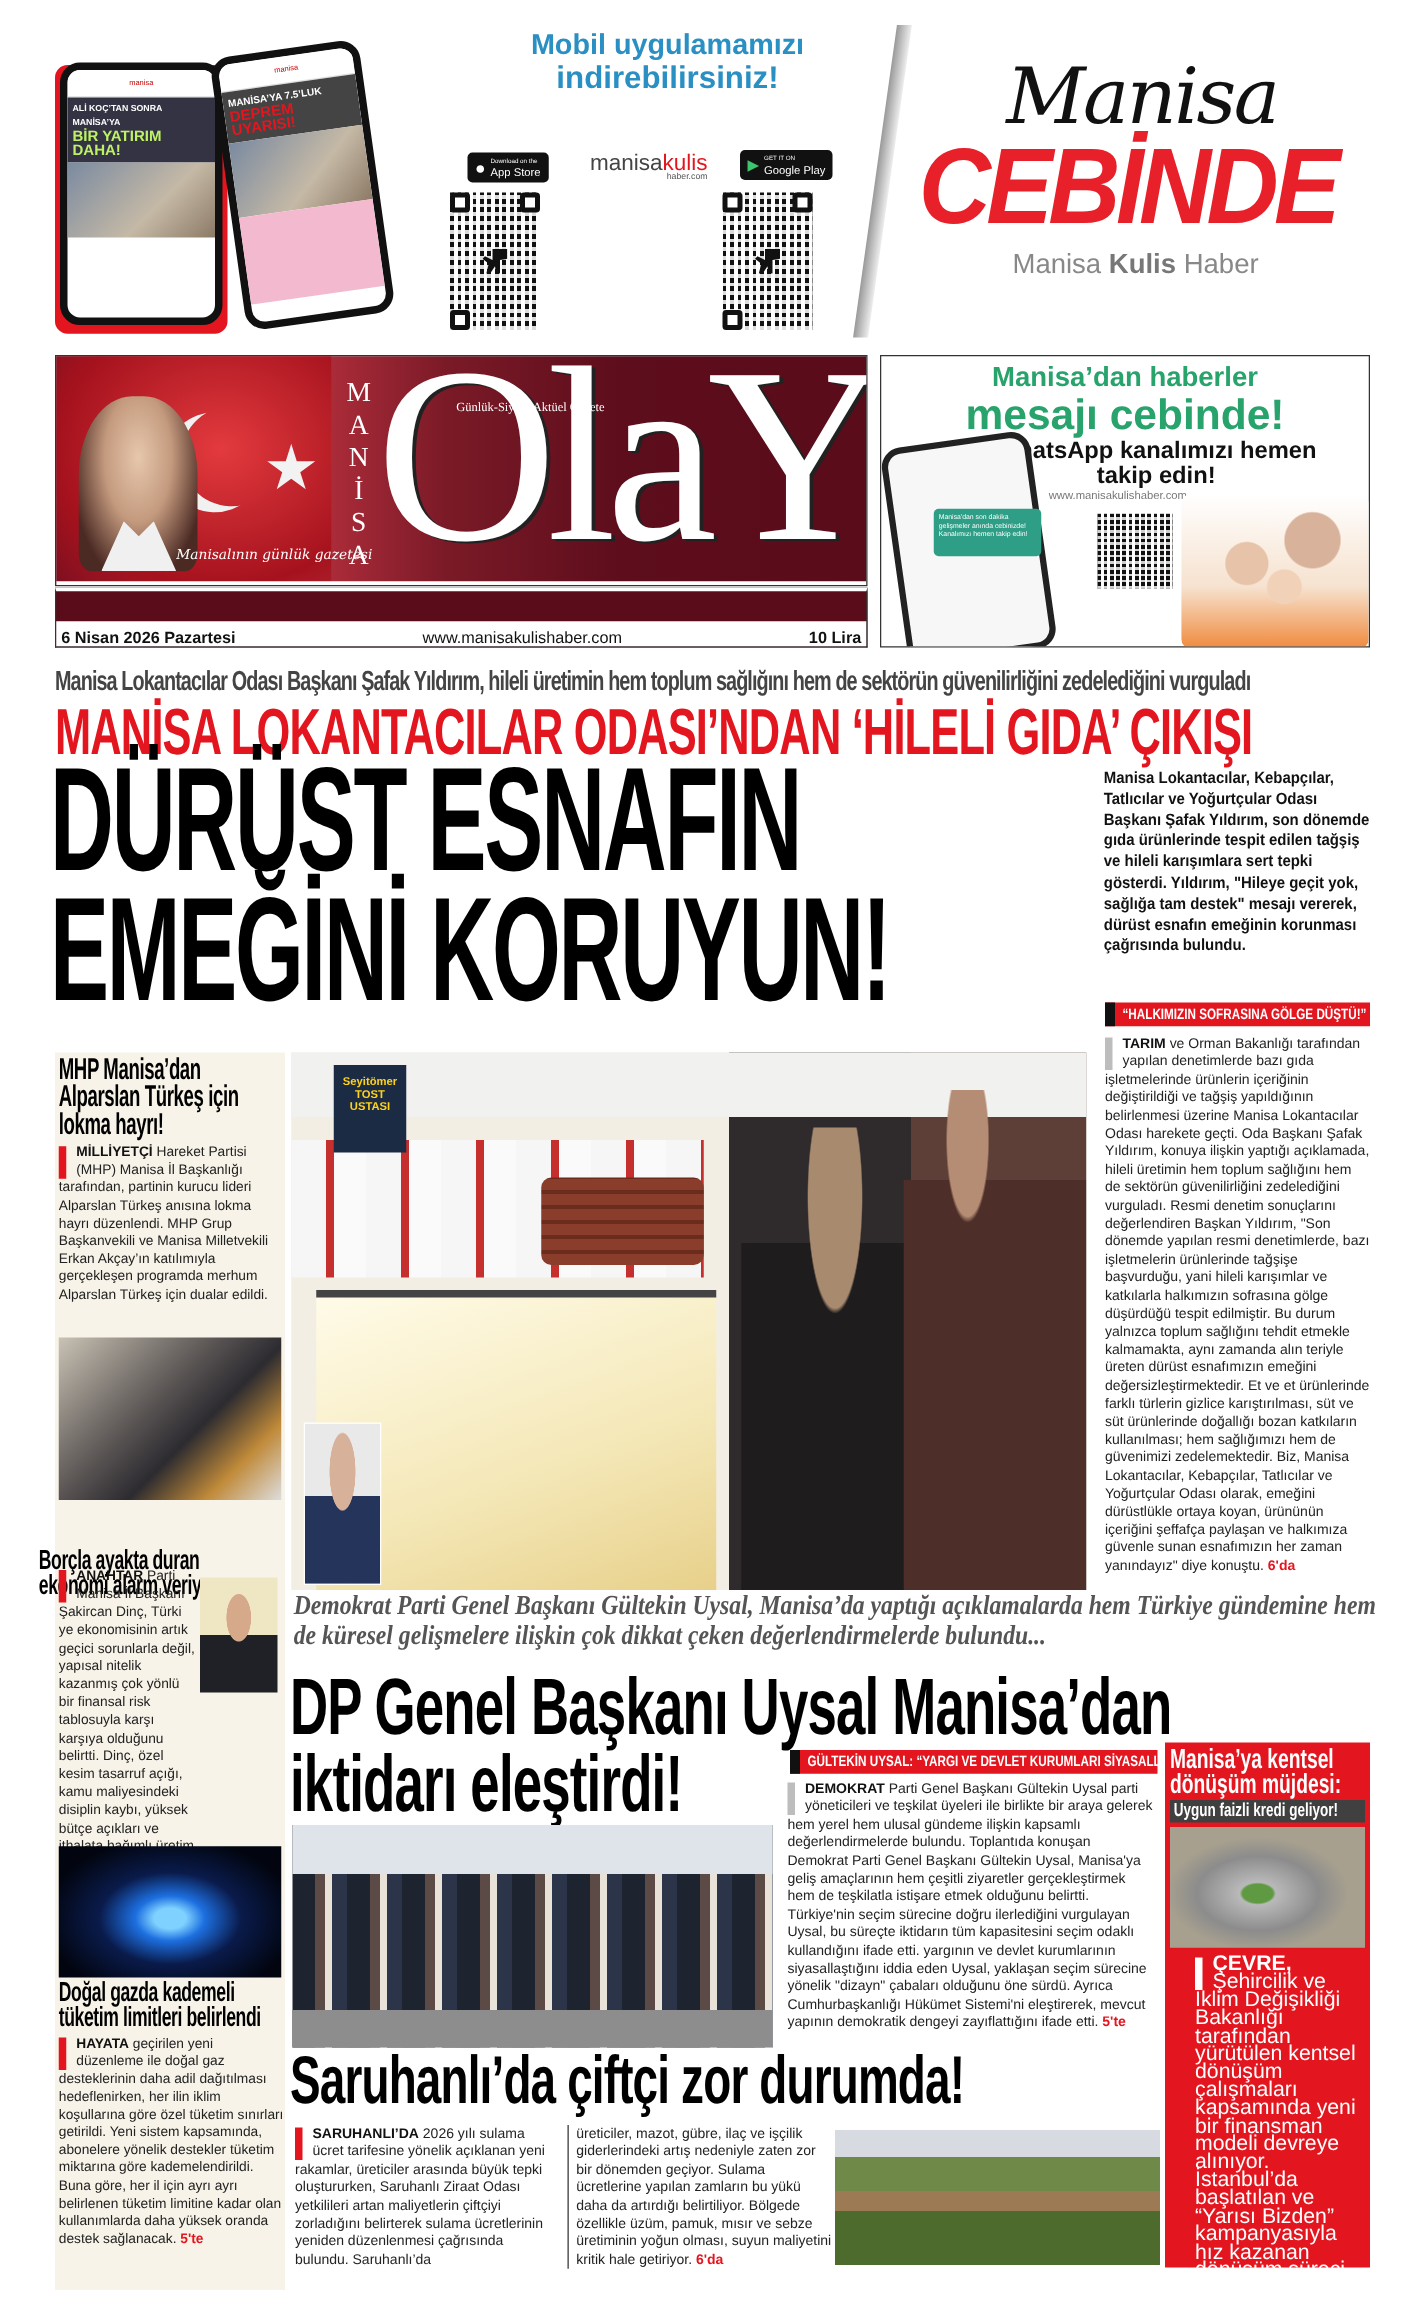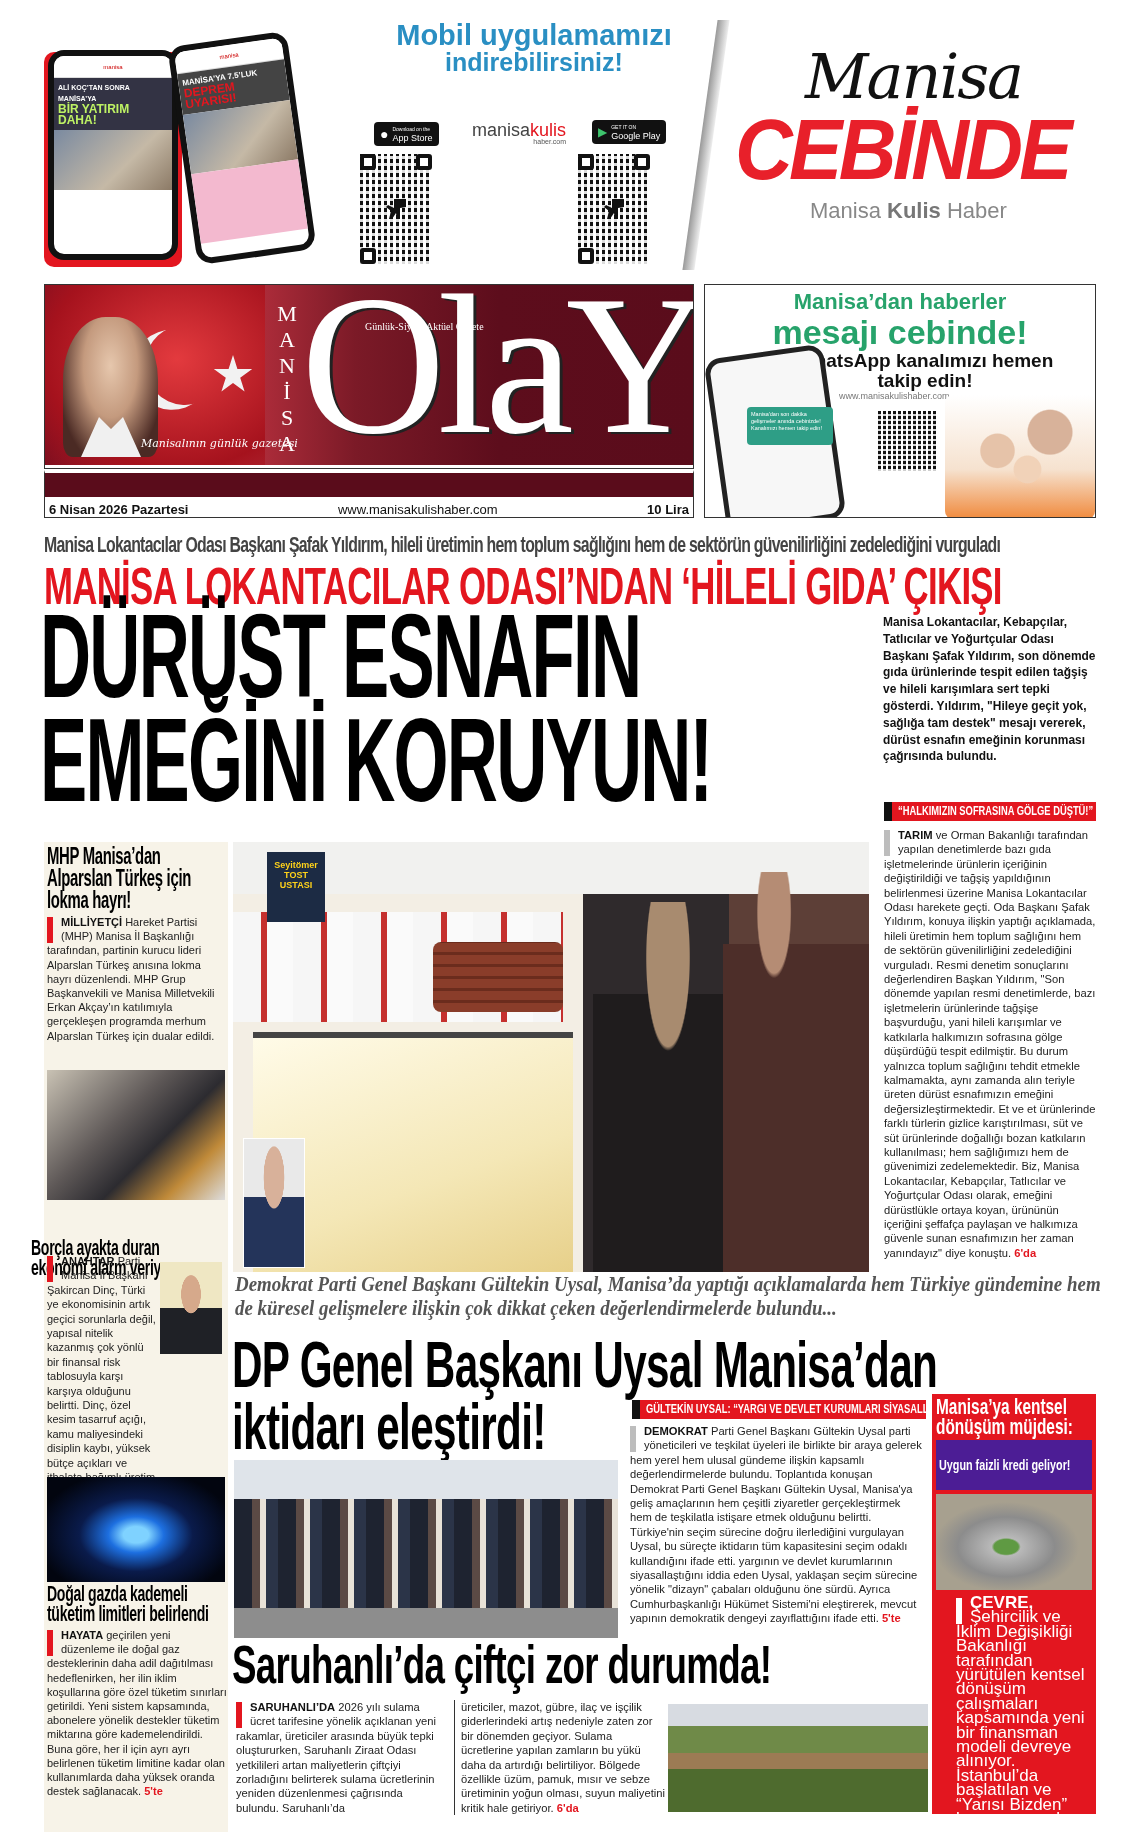--- a/index.html
+++ b/index.html
@@ -16,21 +16,21 @@
   
   .promo { left: 44px; top: 22px; width: 700px; height: 252px; }
   .promo-card { position: absolute; left: 0; top: 30px; width: 138px; height: 215px; background: #e3161f; border-radius: 10px; }
   .phone { position: absolute; background: #fff; border: 6px solid #111; border-radius: 16px; overflow: hidden; }
   .phone .scr-head { height: 22px; background: #fff; border-bottom: 1px solid #ddd; font-size: 6px; color: #c00; text-align: center; line-height: 22px; }
   .phone .scr-hero { background: #334; color: #fff; font-size: 9px; font-weight: 700; padding: 4px; line-height: 11px; }
   .phone .scr-hero span { color: #bef264; display:block; font-size: 12px; }
   .phone .scr-img { height: 60px; background: linear-gradient(135deg,#7a8aa0,#c5b9a6 60%,#8c7a66); }
   .phone .scr-pink { background: #f3b9cf; height: 70px; }
   .promo-title { position: absolute; left: 280px; top: 0; width: 420px; text-align: center; font-weight: 700; line-height: 27px; }
-  .promo-title .l1 { color: #2a8fc3; font-size: 29px; }
+  .promo-title .l1 { color: #2a8fc3; font-size: 23px; }
   .promo-title .l2 { font-size: 23px; color: #2a8fc3; }
   .promo-title .l2 .red { color: #e3161f; }
   .promo-title .l3 { color: #2a8fc3; font-size: 25px; }
   .store-btn { position: absolute; background: #111; color: #fff; border-radius: 4px; height: 24px; padding: 2px 6px; font-size: 9px; line-height: 9px; display:flex; align-items:center; gap:4px; }
   .store-btn small { font-size: 5px; display:block; }
   .qr { position: absolute; width: 72px; height: 110px; background:
         repeating-linear-gradient(90deg,#111 0 3px,#fff 3px 6px),
         #fff; }
   .qr::before { content:""; position:absolute; inset:0; background: repeating-linear-gradient(0deg, rgba(255,255,255,0.85) 0 3px, transparent 3px 7px); }
   .qr .corner { position:absolute; width: 16px; height: 16px; border: 4px solid #111; background:#fff; border-radius:3px; z-index:1; }
@@ -101,21 +101,21 @@
   
   .dp-deck { left: 235px; top: 1272px; width: 870px; font-family: "Liberation Serif", serif; font-style: italic; font-weight: 700; font-size: 22px; line-height: 24px; color: #555; transform: scaleX(0.86); transform-origin:left top; width: 1012px; }
   .dp-head { left: 232px; top: 1334px; font-size: 64px; line-height: 62px; color:#000; transform: scaleX(0.66); }
   .photo-dp { left: 234px; top: 1460px; width: 384px; height: 178px; background: linear-gradient(180deg,#dfe4ea 0 22%,transparent 22%), repeating-linear-gradient(90deg,#1e2330 0 18px,#5b4a45 18px 26px,#e8e2d8 26px 32px,#2b3448 32px 44px); }
   .photo-dp::after { content:""; position:absolute; left:0; bottom:0; width:100%; height: 30px; background:#8d8d8d; }
   .dp-text { left: 630px; top: 1424px; width: 292px; }
 
   
   .kbox { left: 932px; top: 1394px; width: 164px; height: 420px; background: #e3161f; color:#fff; padding: 3px 4px; }
   .kbox .kh { font-size: 22px; line-height: 20px; font-weight:700; transform: scaleX(0.70); transform-origin:left top; width: 230px; white-space:nowrap; }
-  .kbox .ksub { background:#4c1d95; color:#fff; font-weight:700; font-size: 15px; line-height: 18px; margin-top: 3px; padding: 16px 3px; white-space:nowrap; overflow:hidden; }
+  .kbox .ksub { background:#404040; color:#fff; font-weight:700; font-size: 15px; line-height: 18px; margin-top: 3px; padding: 0 3px; white-space:nowrap; overflow:hidden; }
   .kbox .ksub span { display:inline-block; transform: scaleX(0.72); transform-origin:left center; }
   .kbox .kphoto { margin-top: 4px; width: 156px; height: 96px; background: radial-gradient(ellipse at 45% 55%,#5f9a43 0 10%,#b9b9b9 12%,#8c8c8c 40%,#a7a08f 60%), linear-gradient(#e9eef3,#9aa); }
   .kbox .body-text { color:#fff; font-size: 17px; line-height: 14.4px; margin-top: 6px; margin-left: 20px; }
   .kbox .lead-word { color:#fff; }
   .kbox .ref { color:#fff; }
 
   
   .sar-head { left: 232px; top: 1638px; font-size: 54px; line-height: 52px; color:#000; transform: scaleX(0.68); }
   .sar-col1 { left: 236px; top: 1700px; width: 208px; }
   .sar-col2 { left: 454px; top: 1700px; width: 212px; border-left: 1px solid #333; padding-left: 6px; }

